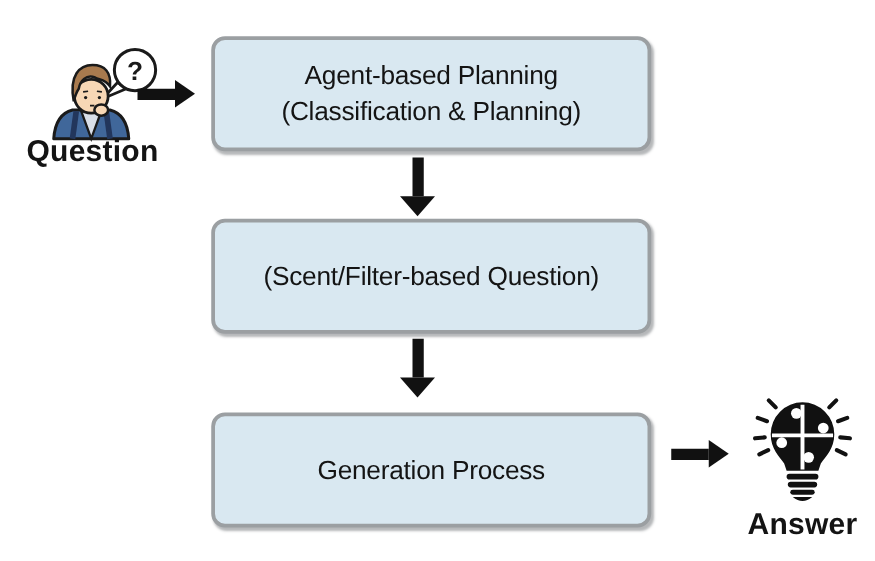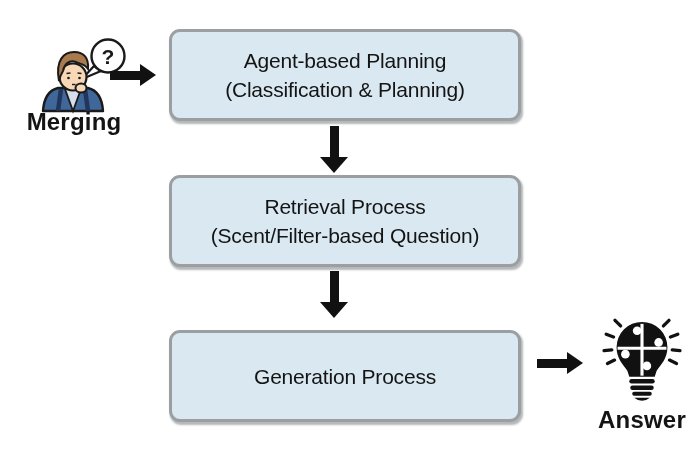--- a/index.html
+++ b/index.html
@@ -64,39 +64,38 @@
 
     <circle cx="48.5" cy="42" r="1.3" fill="#1a1a1a"></circle>
     <circle cx="59.5" cy="42" r="1.3" fill="#1a1a1a"></circle>
     <line x1="46.5" y1="37.5" x2="50.5" y2="37" stroke="#1a1a1a" stroke-width="1.4"></line>
     <line x1="57.5" y1="37" x2="61.5" y2="37.5" stroke="#1a1a1a" stroke-width="1.4"></line>
     <line x1="52" y1="48.5" x2="55.5" y2="48.5" stroke="#1a1a1a" stroke-width="1.4"></line>
 
     <ellipse cx="61" cy="52" rx="5.5" ry="4.5" fill="#f7d7b5" stroke="#1a1a1a" stroke-width="2"></ellipse>
   </svg>
 
-  <div class="label" style="left:10px;top:108px;width:128px;">Merging</div>
+  <div class="label" style="left:10px;top:108px;width:128px;">Question</div>
 
   <div class="h-arrow" style="left:110px;top:64px;width:46px;">
     <div class="shaft"></div>
     <div class="head"></div>
   </div>
 
   <div class="box" style="top:29px;">
     <div class="box-line">Agent-based Planning</div>
     <div class="box-line">(Classification &amp; Planning)</div>
   </div>
 
   <div class="v-arrow" style="left:320px;top:126px;">
     <div class="shaft"></div>
     <div class="head"></div>
   </div>
 
   <div class="box" style="top:175px;">
-    <div class="box-line">Retrieval Process</div>
     <div class="box-line">(Scent/Filter-based Question)</div>
   </div>
 
   <div class="v-arrow" style="left:320px;top:271px;">
     <div class="shaft"></div>
     <div class="head"></div>
   </div>
 
   <div class="box" style="top:330px;">
     <div class="box-line">Generation Process</div>

